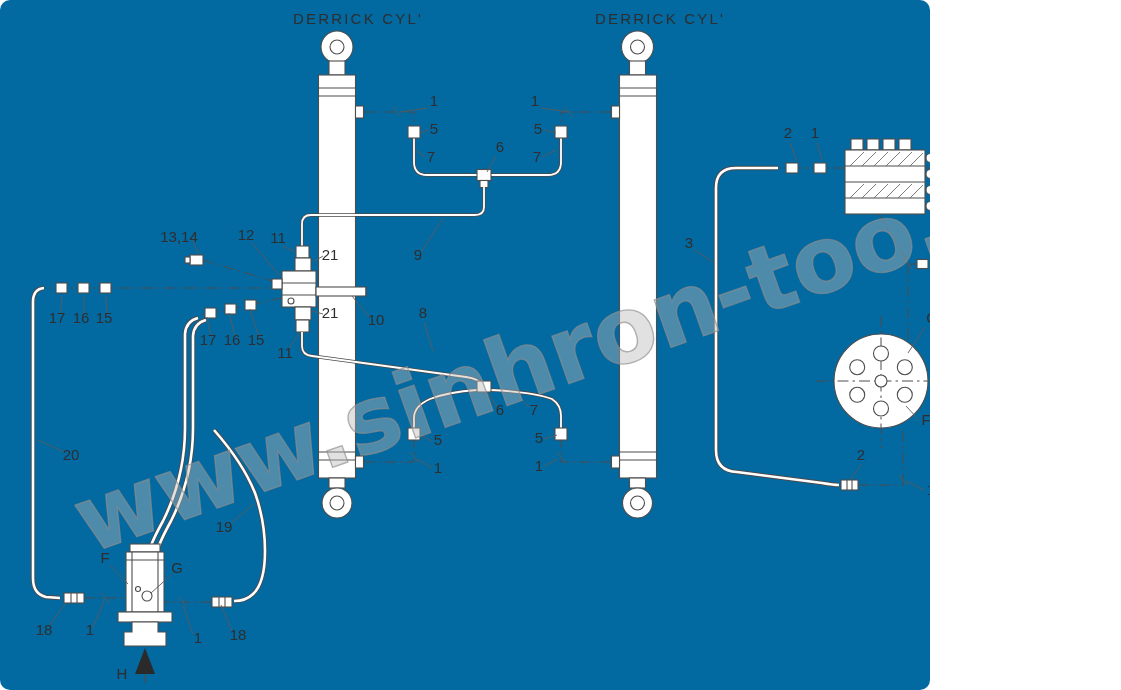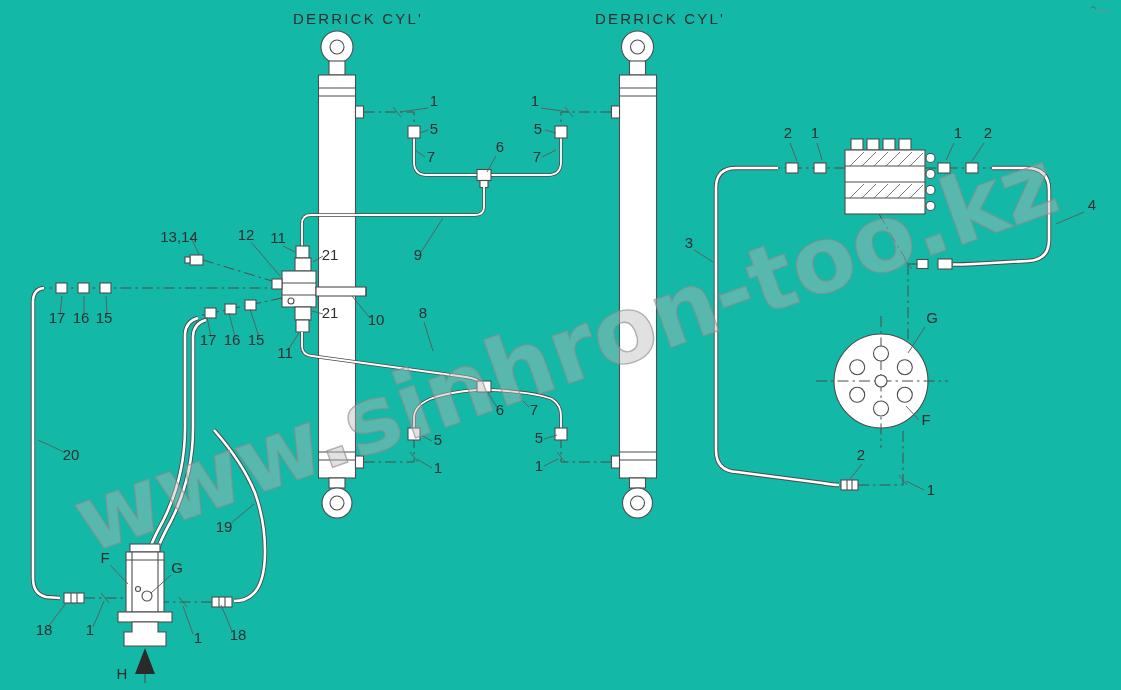--- a/index.html
+++ b/index.html
@@ -1,16 +1,16 @@
 <!DOCTYPE html>
 <html><head>
 <meta charset="utf-8">
 <style>
   html,body{margin:0;padding:0;background:#fff;}
-  .canvas{position:relative;width:1121px;height:690px;background:#14b8a6;overflow:hidden;}
+  .canvas{position:relative;width:930px;height:690px;background:#0369a1;overflow:hidden;border-radius:10px;}
   svg{position:absolute;left:0;top:0;}
   .ln{stroke:#4d4d4d;fill:none;stroke-width:1.1;}
   .thin{stroke:#5a5a5a;fill:none;stroke-width:.8;}
   .dd{stroke:#4d4d4d;fill:none;stroke-width:1;stroke-dasharray:11 4 2.5 4;}
   .ho{stroke:#4a4a4a;fill:none;stroke-width:4.4;}
   .hi{stroke:#ffffff;fill:none;stroke-width:2.6;}
   .to{stroke:#4a4a4a;fill:none;stroke-width:3.4;}
   .ti{stroke:#ffffff;fill:none;stroke-width:1.8;}
   .wf{fill:#ffffff;stroke:#4d4d4d;stroke-width:1.1;}
   .lead{stroke:#5a5a5a;stroke-width:.9;fill:none;}

